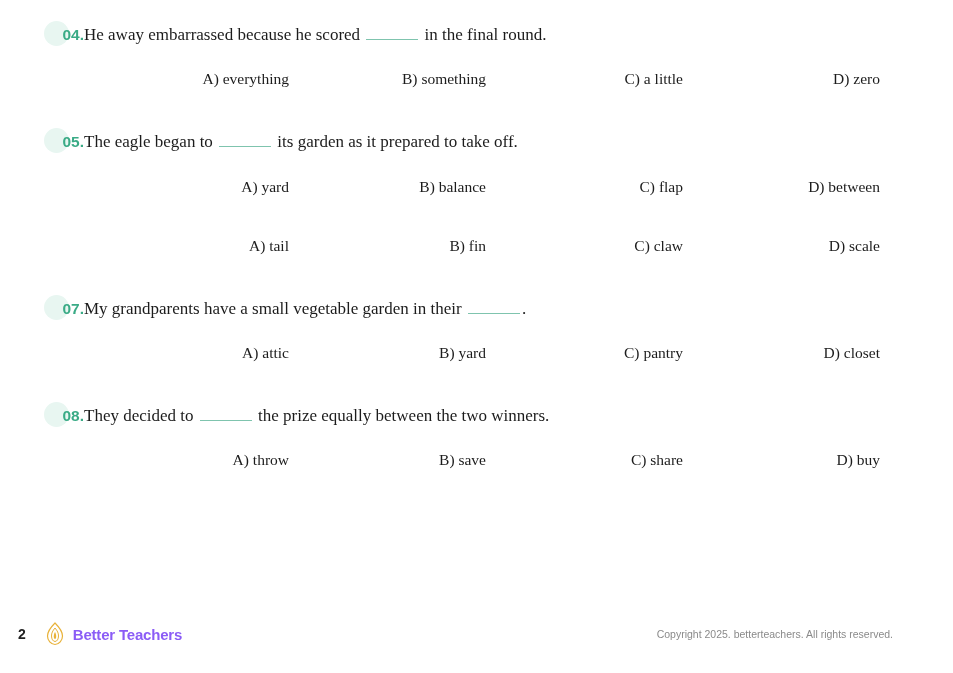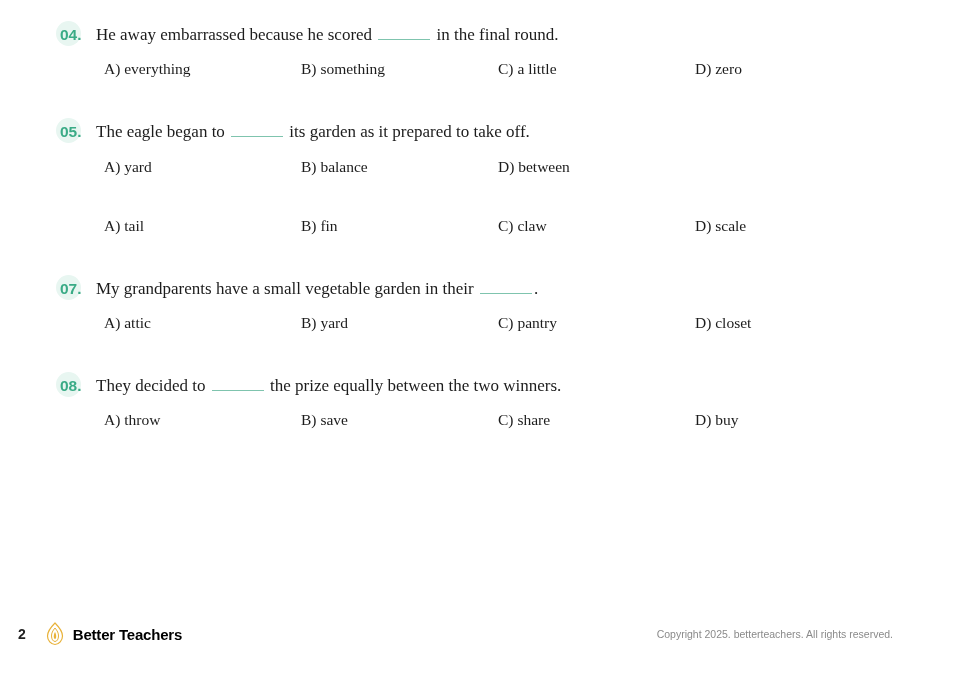--- a/index.html
+++ b/index.html
@@ -14,21 +14,22 @@
     color: #1a1a1a;
     overflow: hidden;
   }
   .page {
     position: relative;
     width: 953px;
     height: 673px;
     box-sizing: border-box;
   }
   .questions {
-    padding: 22px 60px 0 60px;
+    padding: 22px 60px 0 48px;
+    text-align: right;
   }
   .question {
     margin-bottom: 41px;
   }
   .q-line {
     display: flex;
     align-items: baseline;
     position: relative;
   }
   .q-num {
@@ -64,21 +65,21 @@
     border-bottom: 1.2px solid #7fc4ae;
     margin: 0 2px;
     vertical-align: baseline;
     height: 1em;
   }
   .blank.short {
     width: 46px;
   }
   .options {
     display: flex;
-    margin-top: 15px;
+    margin-top: 25px;
     padding-left: 44px;
   }
   .option {
     width: 197px;
     font-size: 15.5px;
     color: #1c1c1c;
   }
   .option .opt-label {
     color: #1c1c1c;
   }
@@ -107,21 +108,21 @@
   .brand-mark {
     width: 22px;
     height: 24px;
     margin-right: 7px;
     position: relative;
   }
   .brand-name {
     font-family: "Liberation Sans", sans-serif;
     font-size: 15px;
     font-weight: bold;
-    color: #000000;
+    color: #8b5cf6;
     letter-spacing: -0.2px;
   }
   .copyright {
     margin-left: auto;
     font-family: "Liberation Sans", sans-serif;
     font-size: 10.5px;
     color: #8a8a8a;
     text-align: center;
   }
 </style>
@@ -152,20 +153,21 @@
       <div class="q-line">
         <div class="q-num">
           <span class="q-num-circle"></span>
           <span>05.</span>
         </div>
         <div class="q-text"><span>The eagle began to</span> <span class="blank"></span> <span>its garden as it prepared to take off.</span></div>
       </div>
       <div class="options">
         <div class="option"><span class="opt-label">A)</span> <span>yard</span></div>
         <div class="option"><span class="opt-label">B)</span> <span>balance</span></div>
+        <div class="option"><span class="opt-label">C)</span> <span>flap</span></div>
         <div class="option"><span class="opt-label">D)</span> <span>between</span></div>
       </div>
     </div>
 
     <div class="question">
       <div class="options">
         <div class="option"><span class="opt-label">A)</span> <span>tail</span></div>
         <div class="option"><span class="opt-label">B)</span> <span>fin</span></div>
         <div class="option"><span class="opt-label">C)</span> <span>claw</span></div>
         <div class="option"><span class="opt-label">D)</span> <span>scale</span></div>

